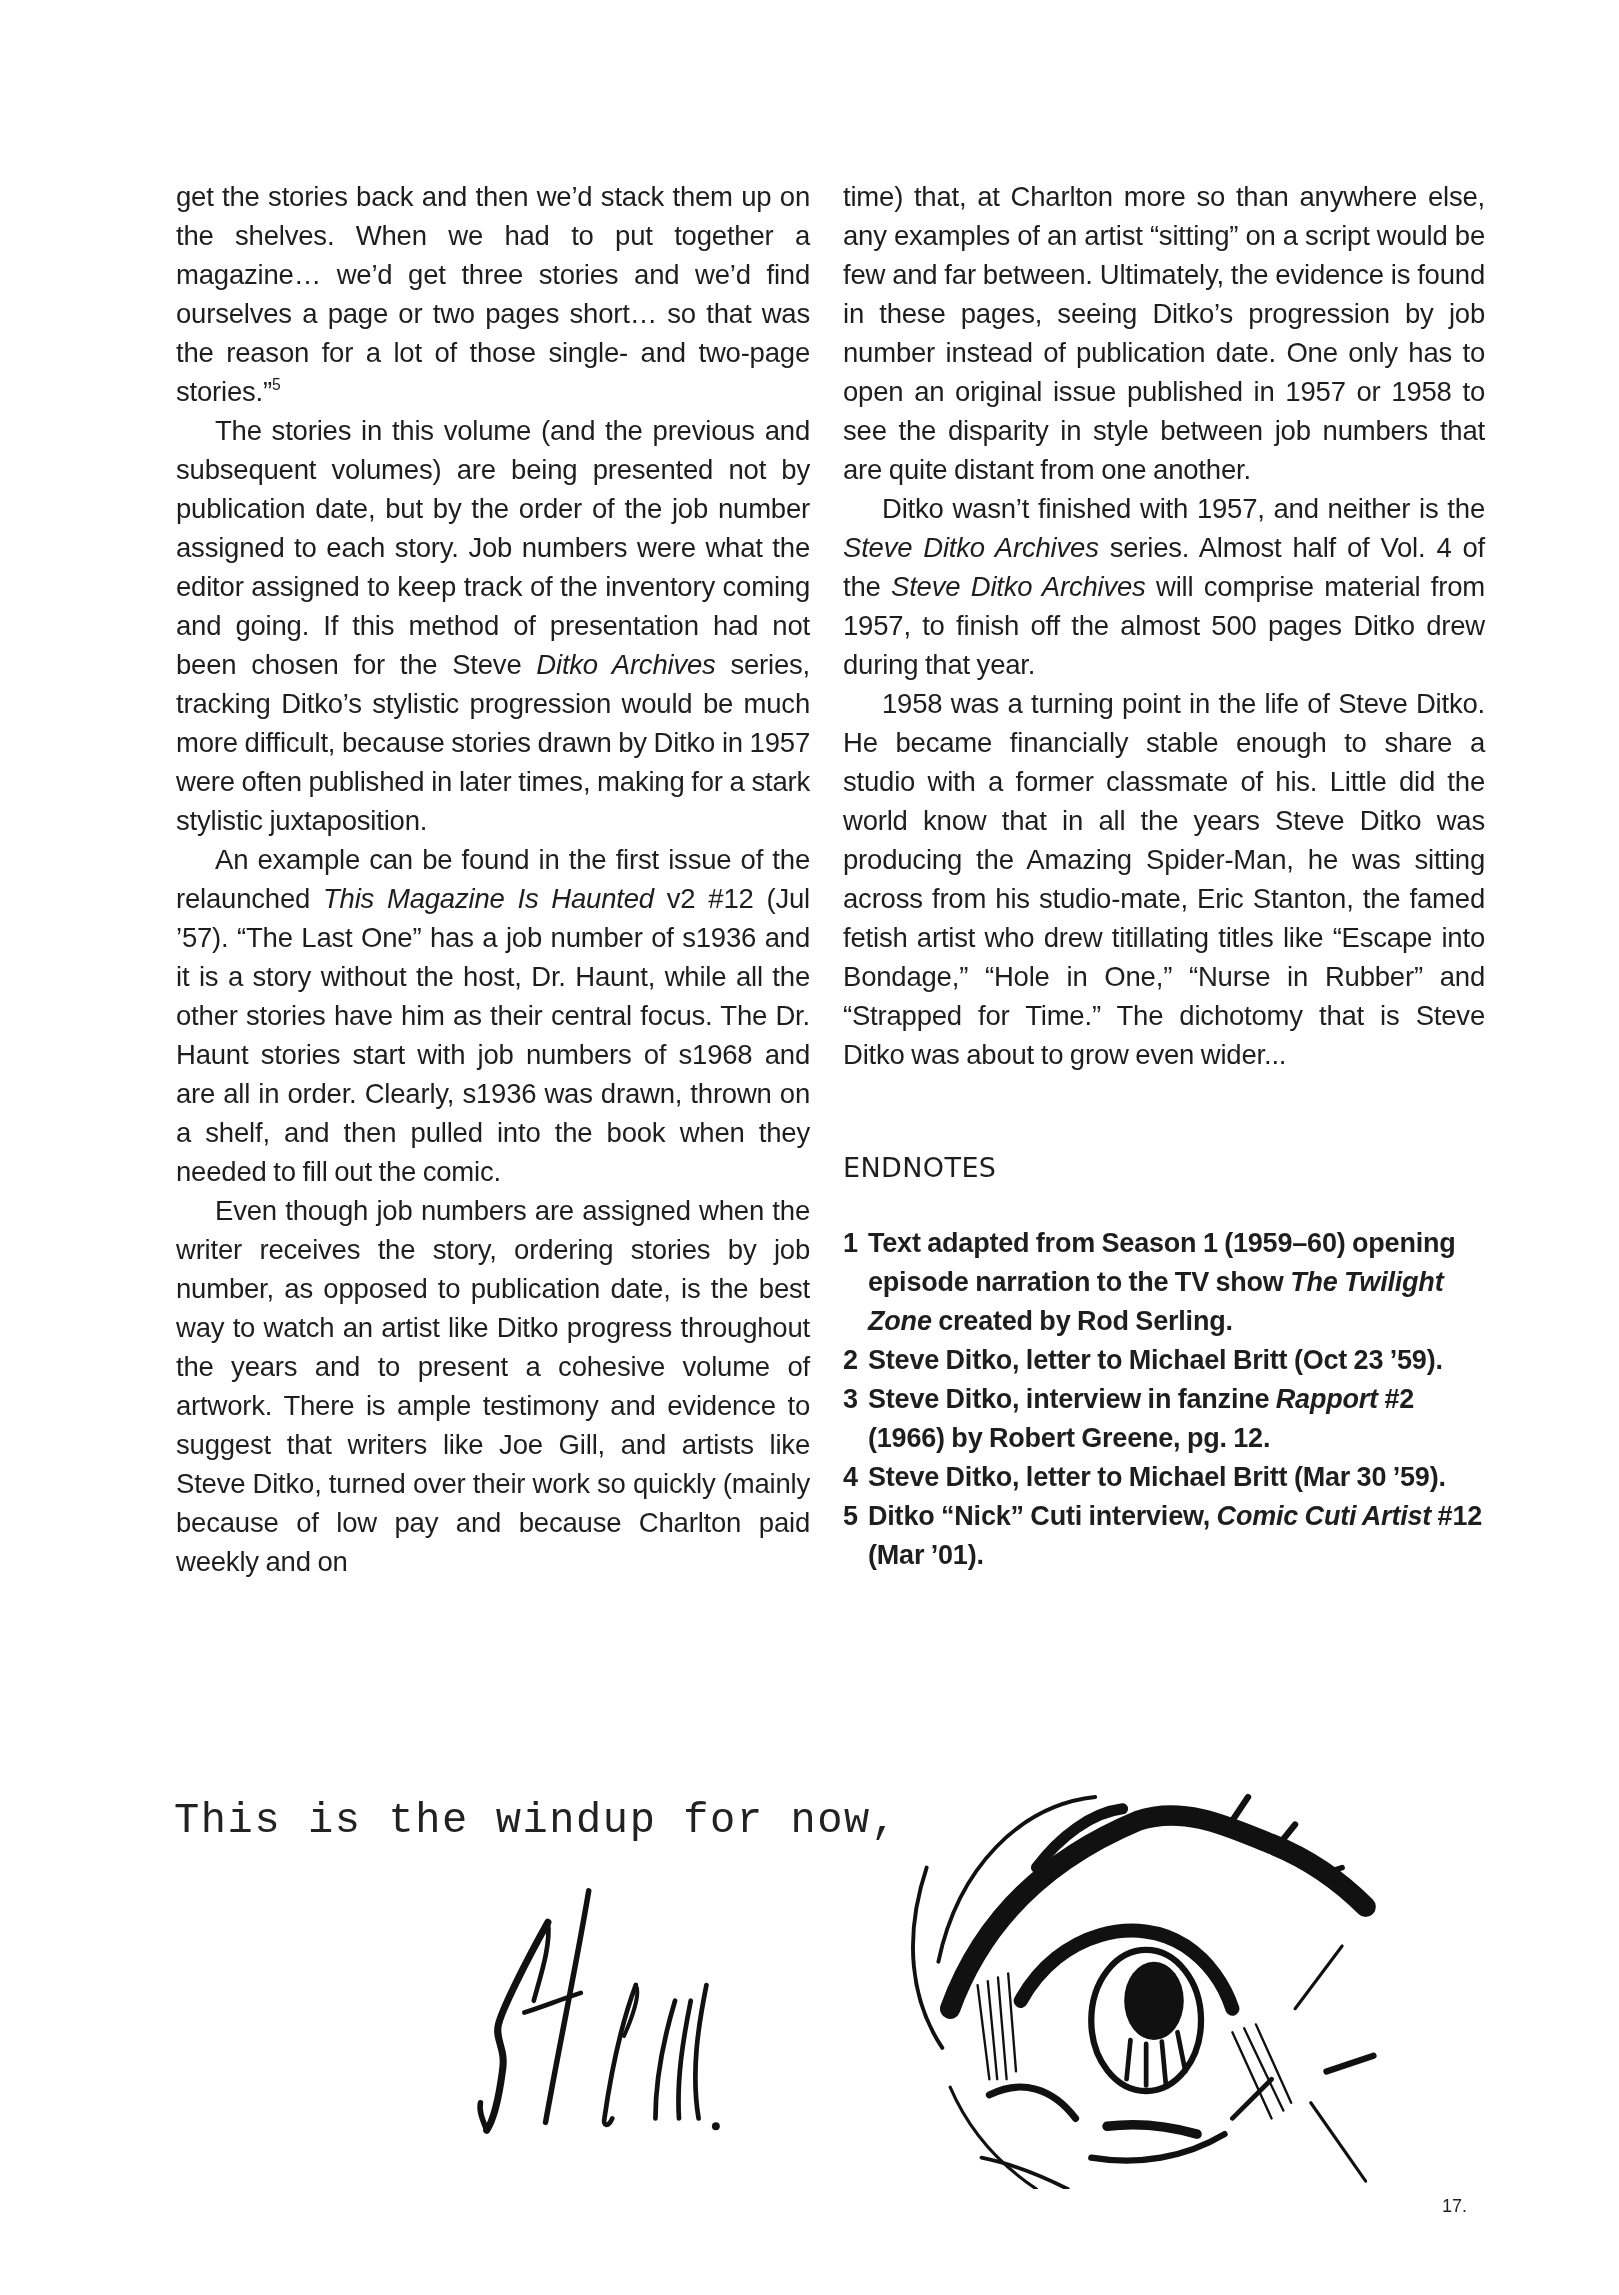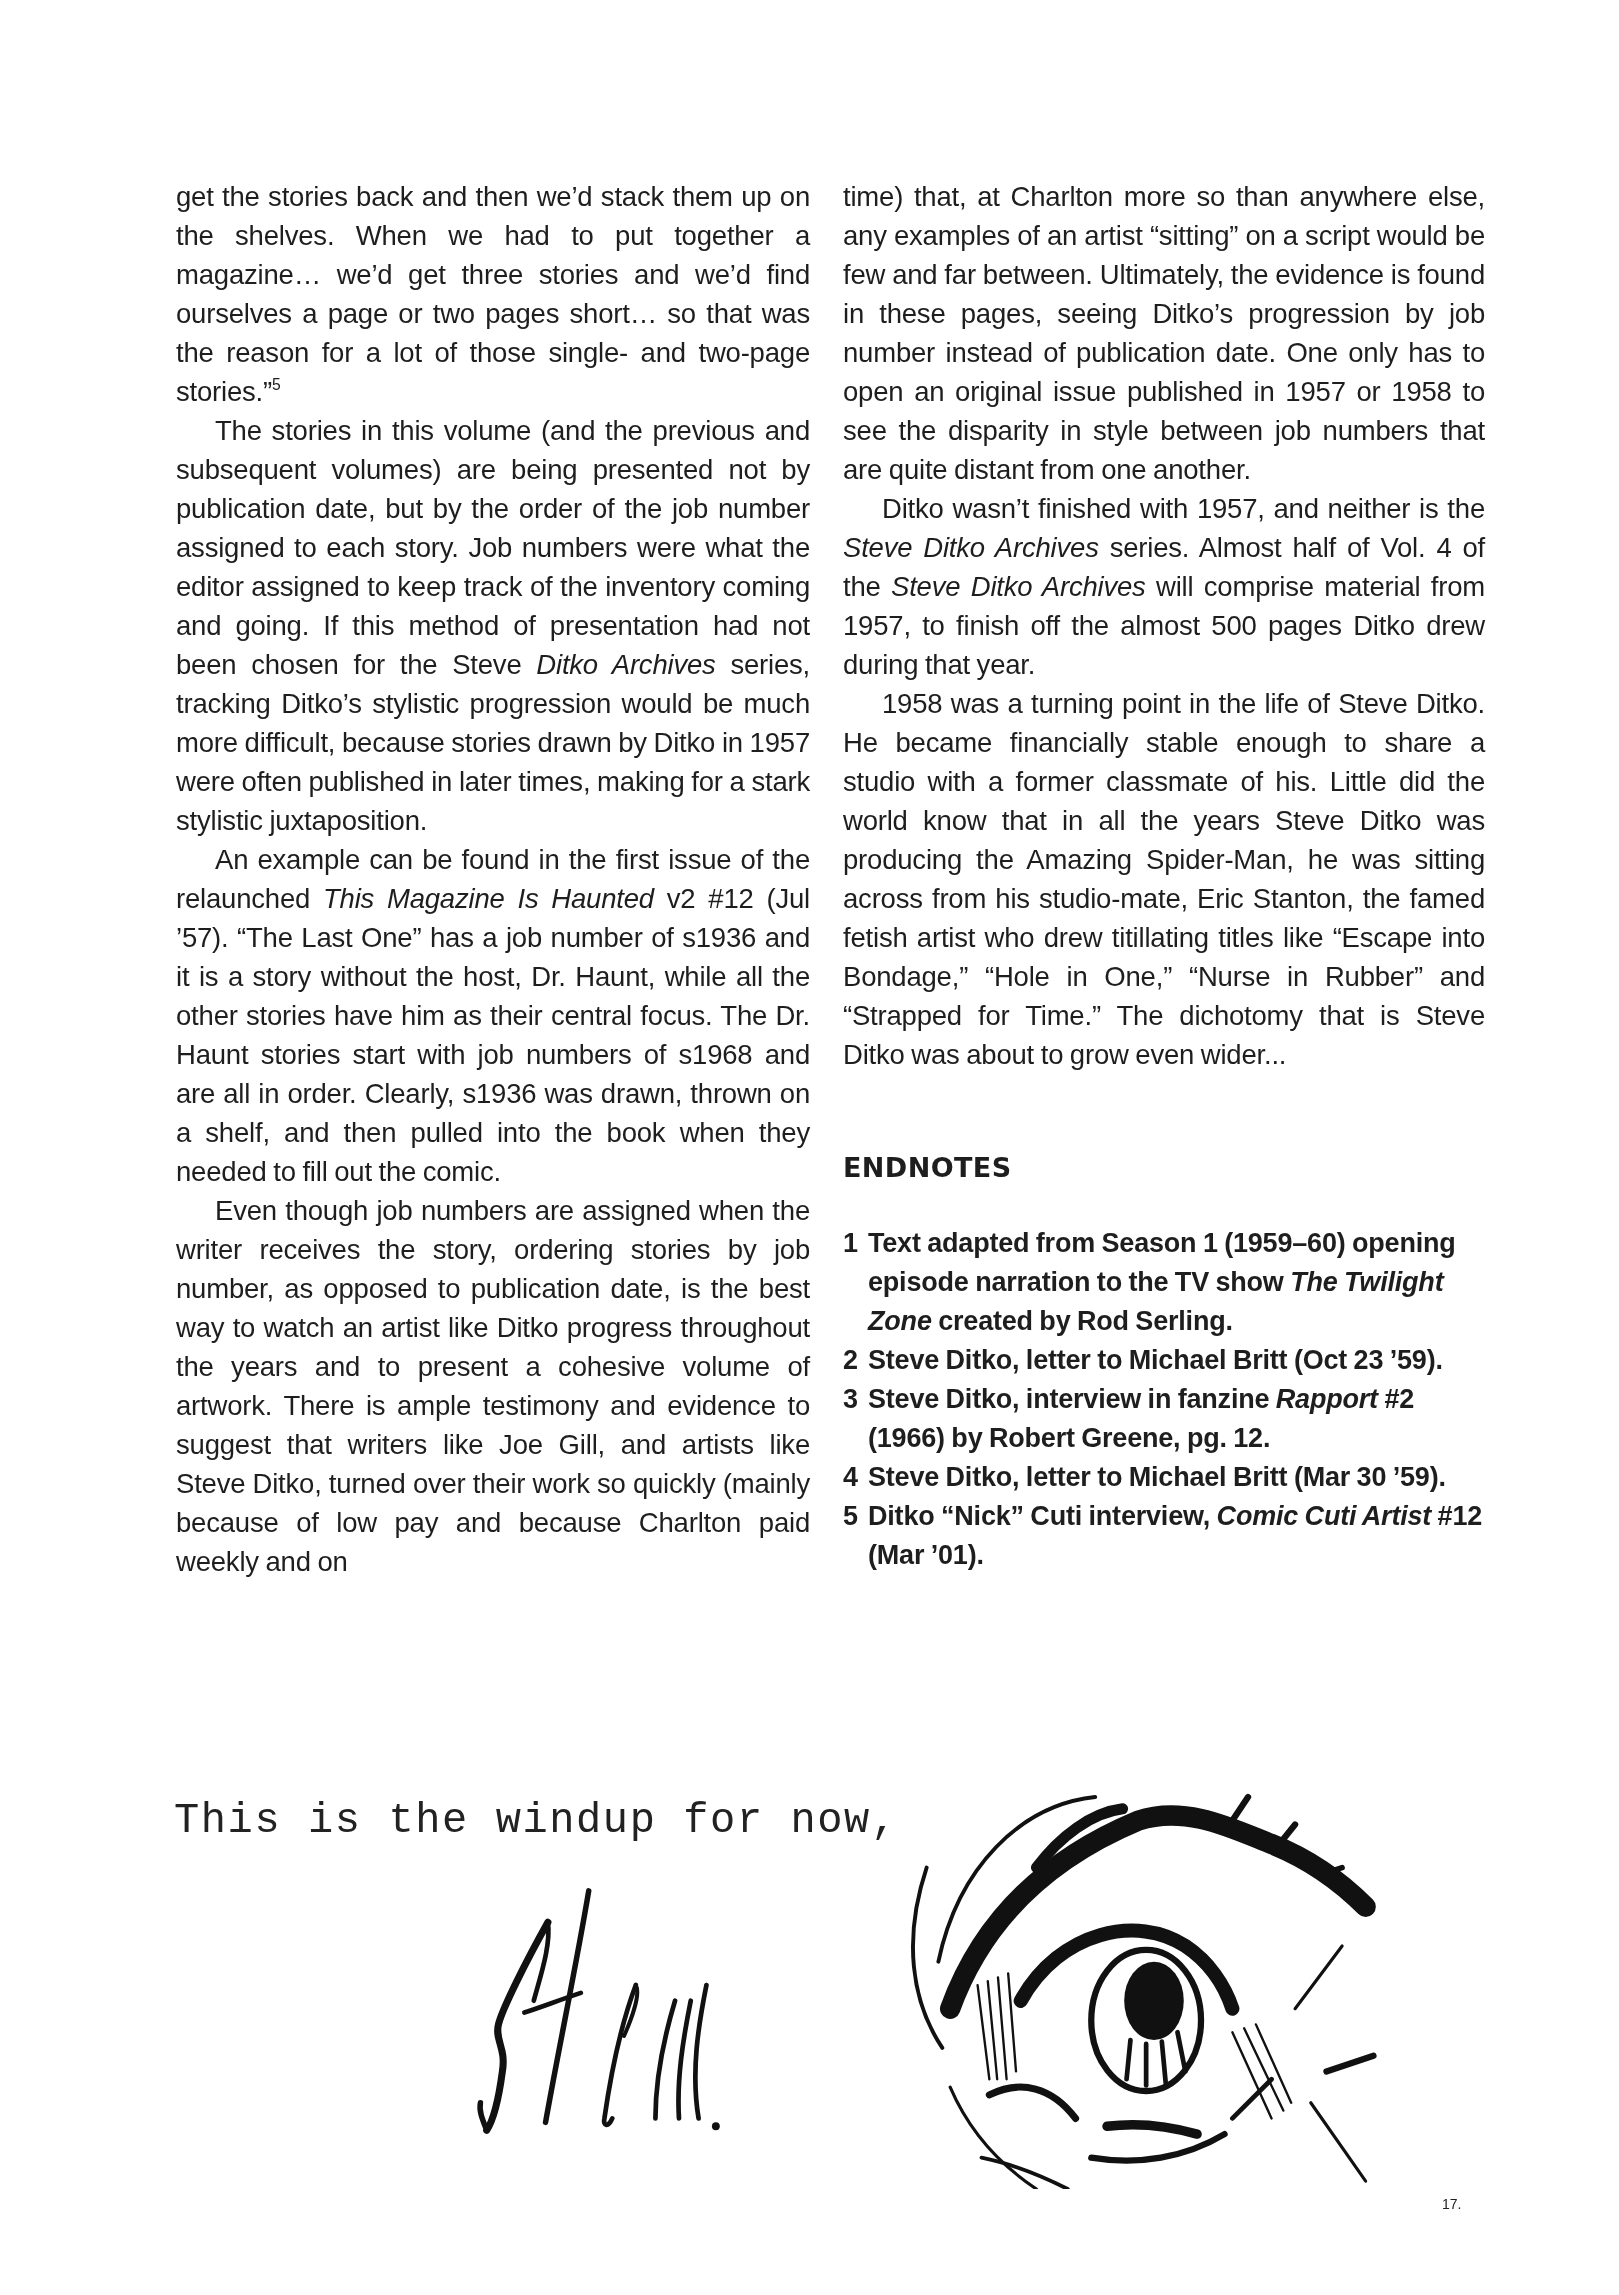--- a/index.html
+++ b/index.html
@@ -18,21 +18,21 @@
   }
   .col-left { left: 176px; }
   .col-right { left: 843px; width: 642px; }
   .col p { margin: 0; }
   .col p.indent { text-indent: 39px; }
   .col p.noindent { text-indent: 0; }
   sup { font-size: 15.7px; line-height: 0; vertical-align: 11px; }
   .endnotes-head {
     margin-top: 78px;
     font-family: "DejaVu Sans", sans-serif;
-    font-weight: bold;
+    font-weight: normal;
     font-size: 27px;
     letter-spacing: 0.4px;
     line-height: 31px;
     margin-bottom: 41px;
   }
   .note {
     display: flex;
     text-align: left;
     font-size: 27px;
     line-height: 39px;
@@ -54,21 +54,21 @@
   }
   .eye-art {
     position: absolute;
     left: 903px; top: 1750px;
     width: 549px; height: 439px;
   }
   .page-num {
     position: absolute;
     left: 1442px; top: 2196px;
     font-family: "Liberation Sans", sans-serif;
-    font-size: 14px;
+    font-size: 18px;
     color: #222;
   }
 </style>
 </head>
 <body>
 
 <div class="col col-left">
   <p class="noindent"><span>get the stories back and then we’d stack them up on the shelves. When we had to put together a magazine… we’d get three stories and we’d find ourselves a page or two pages short… so that was the reason for a lot of those single- and two-page stories.”</span><sup>5</sup></p>
   <p class="indent"><span>The stories in this volume (and the previous and subsequent volumes) are being presented not by publication date, but by the order of the job number assigned to each story. Job numbers were what the editor assigned to keep track of the inventory coming and going. If this method of presentation had not been chosen for the Steve </span><i>Ditko Archives</i><span> series, tracking Ditko’s stylistic progression would be much more difficult, because stories drawn by Ditko in 1957 were often published in later times, making for a stark stylistic juxtaposition.</span></p>
   <p class="indent"><span>An example can be found in the first issue of the relaunched </span><i>This Magazine Is Haunted</i><span> v2 #12 (Jul ’57). “The Last One” has a job number of s1936 and it is a story without the host, Dr. Haunt, while all the other stories have him as their central focus. The Dr. Haunt stories start with job numbers of s1968 and are all in order. Clearly, s1936 was drawn, thrown on a shelf, and then pulled into the book when they needed to fill out the comic.</span></p>

